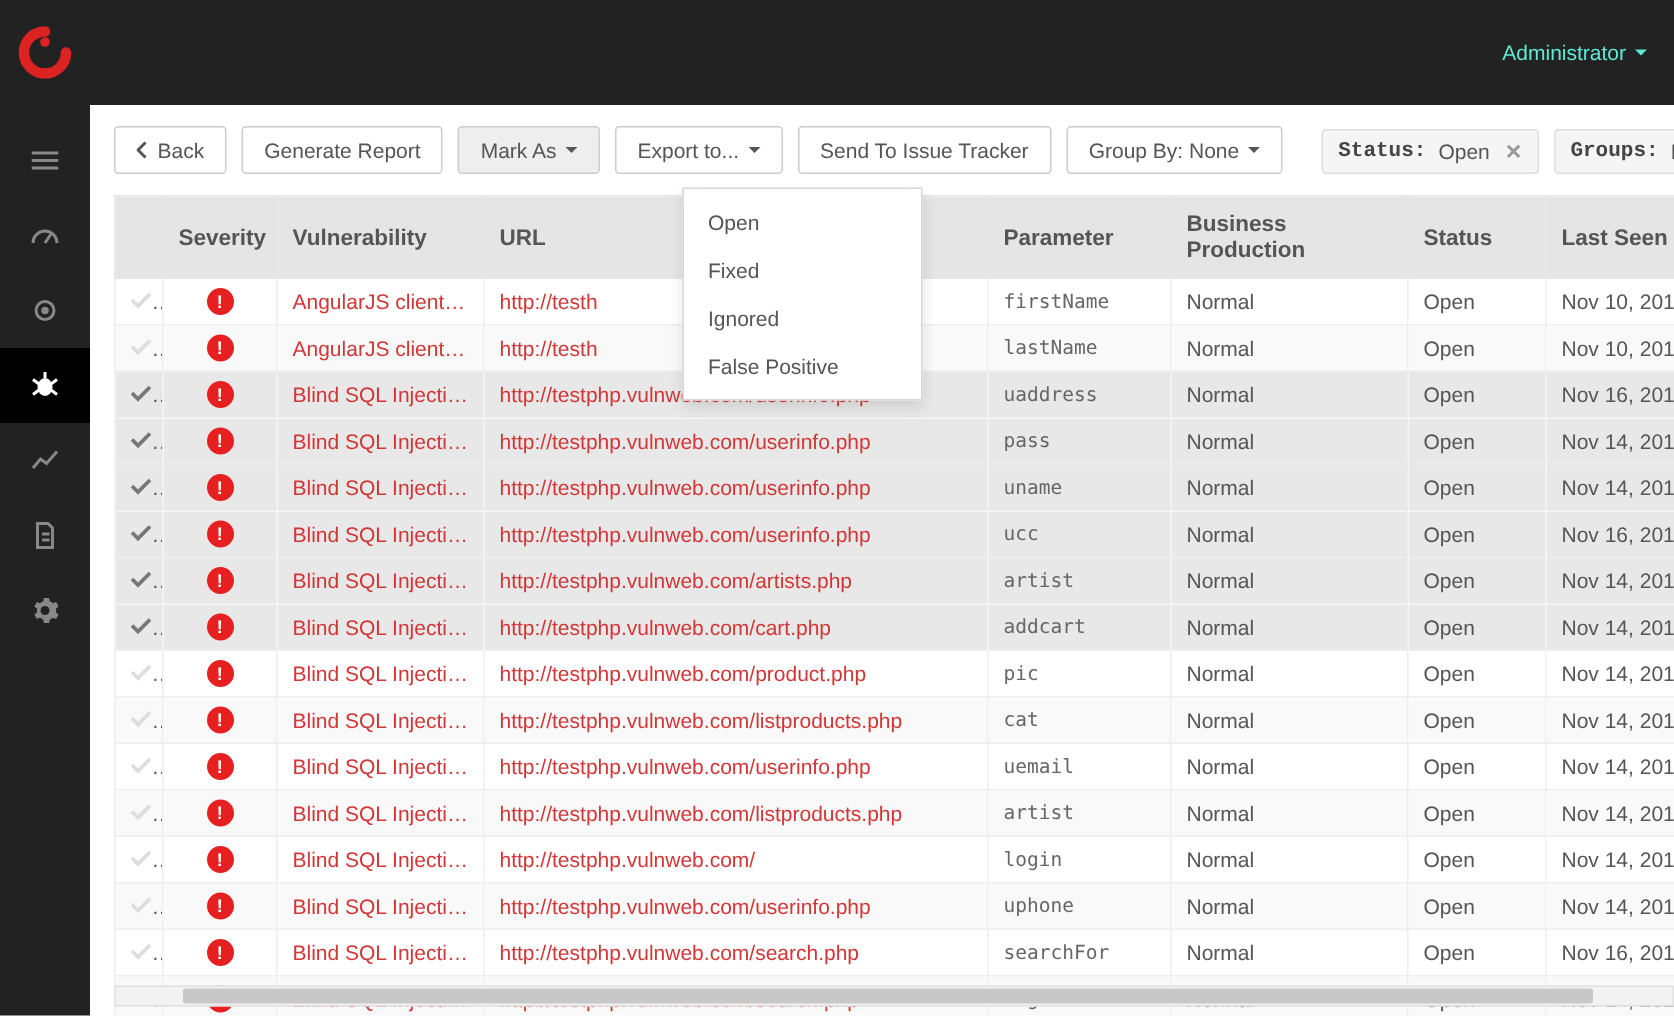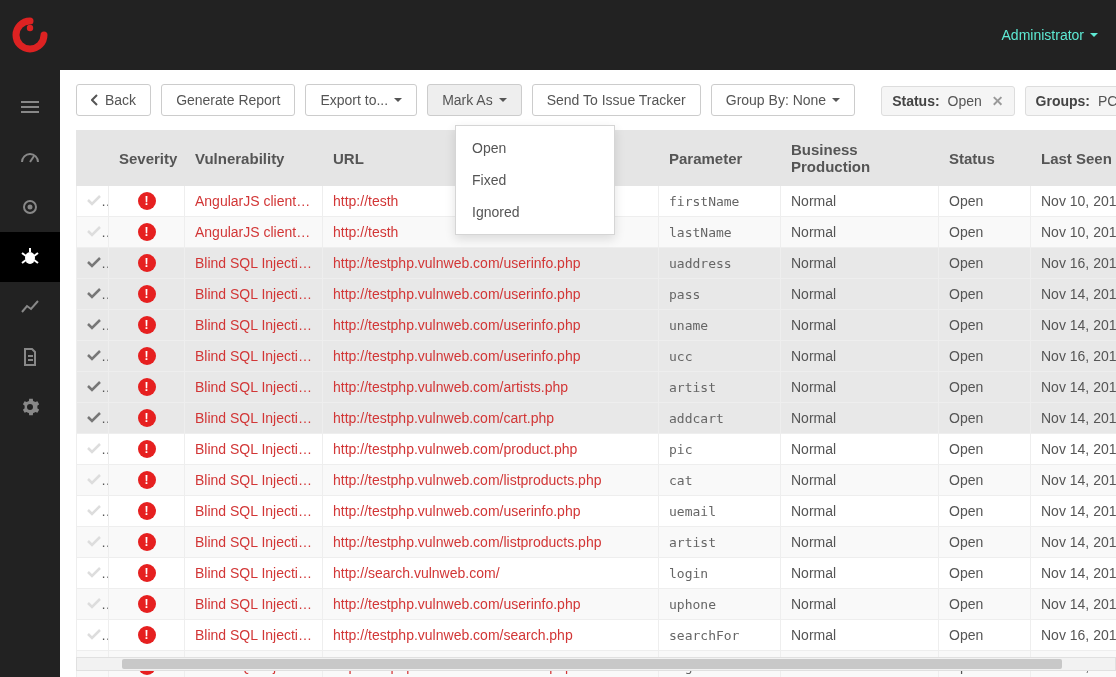--- a/index.html
+++ b/index.html
@@ -9,21 +9,21 @@
   .user { color:#5eead4; font-size:14px; cursor:pointer; display:flex; align-items:center; gap:6px;}
   .caret { display:inline-block; width:0;height:0;border-left:4px solid transparent;border-right:4px solid transparent;border-top:4px solid currentColor; }
   .sidebar { position:absolute; top:70px; left:0; bottom:0; width:60px; background:#222; display:flex; flex-direction:column; align-items:center; padding-top:12px; gap:0;}
   .side-item { width:60px; height:50px; display:flex; align-items:center; justify-content:center; color:#888; cursor:pointer;}
   .side-item.active { background:#000; color:#fff; }
   .content { position:absolute; top:70px; left:60px; right:0; bottom:0; background:#fff; }
   .toolbar { padding:14px 16px 12px 16px; display:flex; align-items:flex-end; gap:10px; flex-wrap:nowrap;}
   .btn { background:#fff; border:1px solid #ccc; border-radius:3px; padding:7px 14px; font-size:14px; color:#555; cursor:pointer; display:inline-flex; align-items:center; gap:6px; white-space:nowrap;}
   .btn.active-open { background:#eee; }
   .filter { background:#f5f5f5; border:1px solid #ddd; border-radius:3px; padding:6px 10px; font-size:14px; color:#555; display:inline-flex; align-items:center; gap:6px; white-space:nowrap;}
-  .filter b { color:#444; font-weight:700; margin-right:2px;}
+  .filter b { color:#444; font-weight:700; margin-right:2px;font-family:Liberation Mono, monospace;}
   .x-close { color:#999; font-weight:bold; cursor:pointer; padding-left:4px;}
   .dropdown { position:absolute; top:125px; left:455px; width:160px; background:#fff; border:1px solid #d5d5d5; box-shadow:0 4px 10px rgba(0,0,0,0.12); z-index:50; padding:6px 0;}
   .dropdown-item { padding:8px 16px; cursor:pointer; color:#555;}
   .table-wrap { position:absolute; top:60px; left:16px; right:0; bottom:0; overflow:hidden;}
   table { border-collapse:collapse; width:100%; table-layout:fixed;}
   th { background:#e5e5e5; border:1px solid #e5e5e5; text-align:left; padding:10px 10px; font-size:15px; color:#555; font-weight:600;}
   td { border:1px solid #eee; padding:6px 10px; font-size:14px; height:30px; white-space:nowrap; overflow:hidden; text-overflow:ellipsis;}
   tr.sel td { background:#e8e8e8;}
   tr.alt td { background:#f9f9f9;}
   .sev-badge { width:18px;height:18px;border-radius:50%; background:#e62020; color:#fff; display:inline-flex;align-items:center;justify-content:center; font-weight:bold; font-size:12px;}
@@ -102,26 +102,26 @@
 <div class="content">
 
   <div class="toolbar">
     <button class="btn">
       <svg width="8" height="12" viewBox="0 0 8 12" fill="none" stroke="#555" stroke-width="2">
           <polyline points="6,1 1,6 6,11"></polyline>
         </svg>
       <span>Back</span>
     </button>
     <button class="btn">Generate Report</button>
+    <button class="btn active-open">
+      <span>Mark As</span>
+      <span class="caret"></span>
+    </button>
     <button class="btn">
       <span>Export to...</span>
-      <span class="caret"></span>
-    </button>
-    <button class="btn active-open">
-      <span>Mark As</span>
       <span class="caret"></span>
     </button>
     <button class="btn">Send To Issue Tracker</button>
     <button class="btn">
       <span>Group By: None</span>
       <span class="caret"></span>
     </button>
     <div style="flex:0 0 6px"></div>
     <div class="filter">
       <b>Status:</b>
@@ -303,21 +303,21 @@
             <td>Normal</td>
             <td>Open</td>
             <td>Nov 14, 2016</td>
           </tr>
           <tr>
             <td style="text-align:center"><span style="color:#ddd"><svg width="14" height="11" viewBox="0 0 14 11" fill="none" stroke="currentColor" stroke-width="2.5">
                   <polyline points="1,5 5,9 13,1"></polyline>
                 </svg></span></td>
             <td style="text-align:center"><span class="sev-badge">!</span></td>
             <td class="vuln">Blind SQL Injection</td>
-            <td class="link">http://search.vulnweb.com/</td>
+            <td class="link">http://testphp.vulnweb.com/</td>
             <td class="param">login</td>
             <td>Normal</td>
             <td>Open</td>
             <td>Nov 14, 2016</td>
           </tr>
           <tr class="alt">
             <td style="text-align:center"><span style="color:#ddd"><svg width="14" height="11" viewBox="0 0 14 11" fill="none" stroke="currentColor" stroke-width="2.5">
                   <polyline points="1,5 5,9 13,1"></polyline>
                 </svg></span></td>
             <td style="text-align:center"><span class="sev-badge">!</span></td>
@@ -358,13 +358,14 @@
       <div class="hscroll-thumb"></div>
     </div>
   </div>
 
 </div>
 
 <div class="dropdown" id="markmenu">
     <div class="dropdown-item">Open</div>
     <div class="dropdown-item">Fixed</div>
     <div class="dropdown-item">Ignored</div>
+    <div class="dropdown-item">False Positive</div>
   </div>
 
 </body></html>

